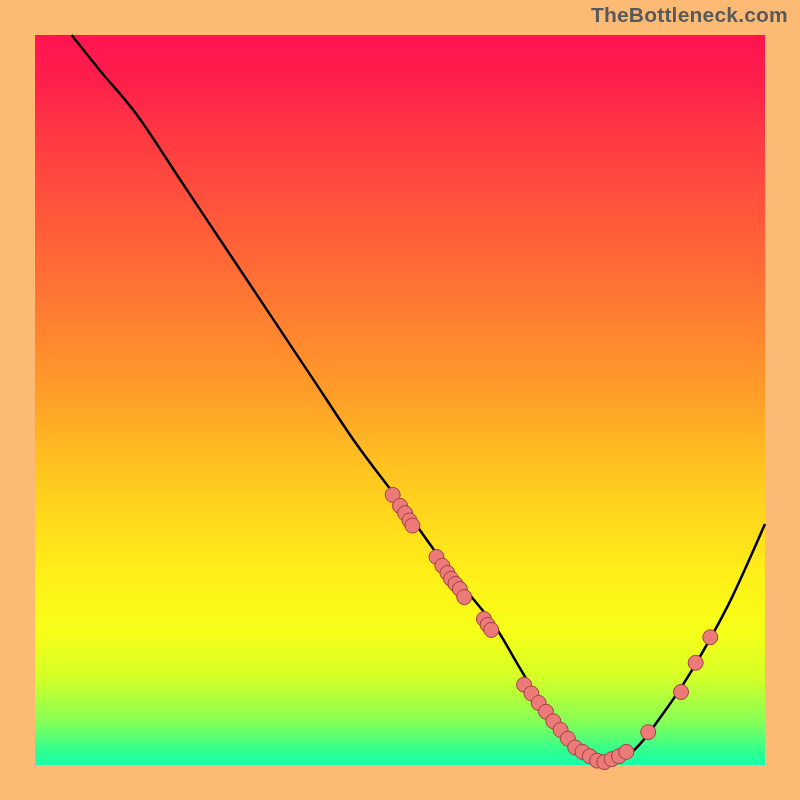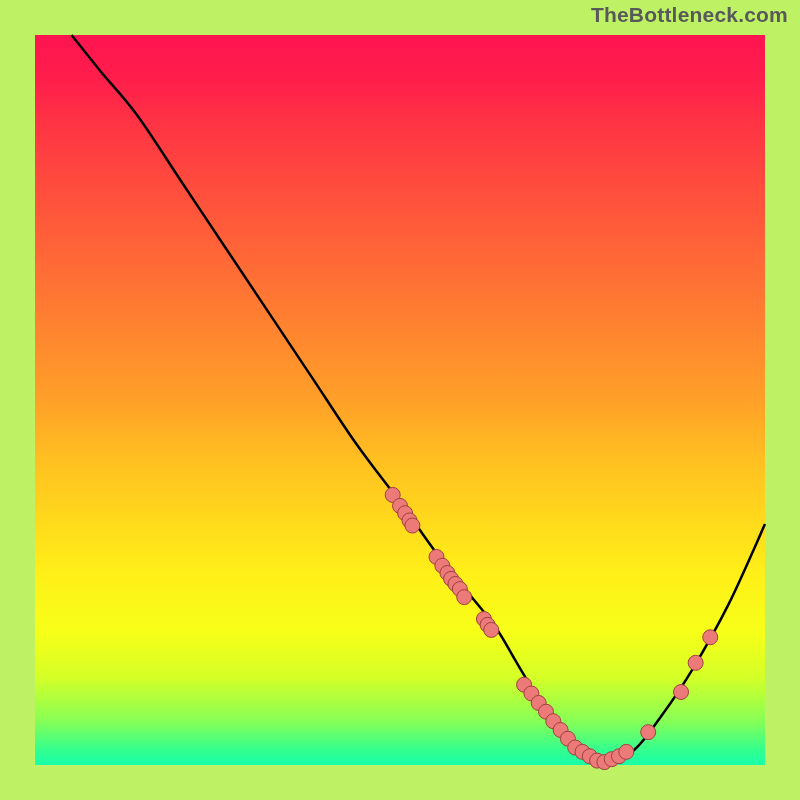--- a/index.html
+++ b/index.html
@@ -1,16 +1,16 @@
 <!DOCTYPE html>
 <html><head>
 <meta charset="utf-8">
 <style>
   html,body{margin:0;padding:0;background:#000;}
-  .stage{position:relative;width:800px;height:800px;background:#bef264;}
+  .stage{position:relative;width:800px;height:800px;background:#fdba74;}
   .watermark{
     position:absolute;top:3px;right:12px;
     font:21px Arial,Helvetica,sans-serif;
     color:#58595b;font-weight:600;letter-spacing:.2px;
     user-select:none;
   }
   
   .panel{
     position:absolute;left:35px;top:35px;width:730px;height:730px;
     background:linear-gradient(to bottom,

